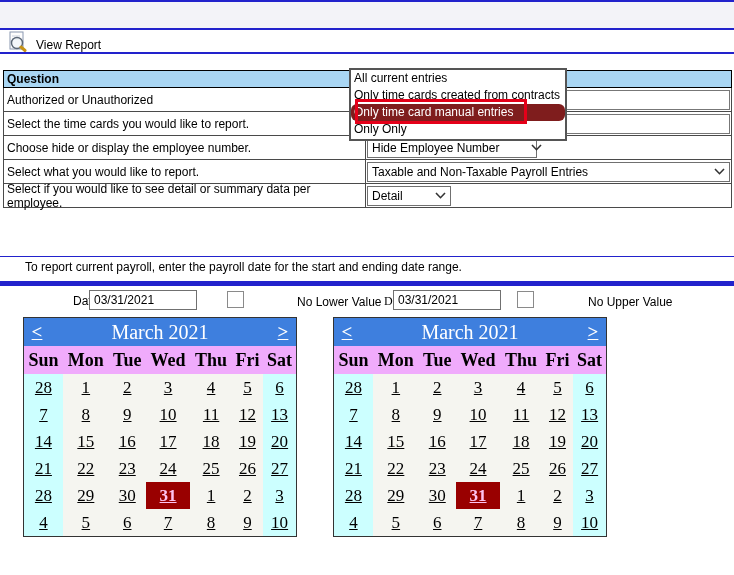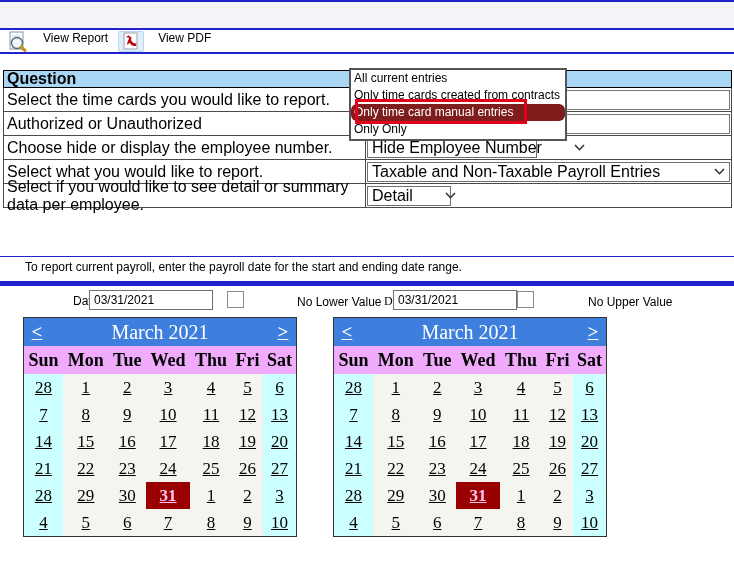--- a/index.html
+++ b/index.html
@@ -5,25 +5,25 @@
   html,body{margin:0;padding:0;background:#fff;}
   .page{position:relative;width:734px;height:575px;background:#fff;overflow:hidden;
         font-family:"Liberation Sans",sans-serif;color:#000;}
   .hline{position:absolute;left:0;right:0;background:#2222CC;}
   .line-top{top:0;height:2px;}
   .strip{position:absolute;top:2px;left:0;right:0;height:26px;background:#F3F3F8;}
   .line-2{top:28px;height:2px;}
   .toolbar{position:absolute;top:30px;left:0;right:0;height:22px;background:#fff;
            display:flex;align-items:center;padding-left:7px;font-size:12px;}
   .line-3{top:52px;height:2px;}
-  .tool-btn{display:flex;align-items:flex-start;gap:14px;margin-right:10px;cursor:pointer;}
+  .tool-btn{display:flex;align-items:flex-end;gap:7px;margin-right:10px;cursor:pointer;}
   .pdf-ic-bg{background:#E2EFFA;border:1px solid #B9D7F0;border-radius:2px;padding:0 1px;display:flex;align-items:center;}
 
   
-  .qtable{position:absolute;top:70px;left:3px;width:729px;font-size:16px;box-sizing:border-box;}
+  .qtable{position:absolute;top:70px;left:3px;width:729px;font-size:12px;box-sizing:border-box;}
   .qheader{height:18px;line-height:16px;background:#A9D6F3;border:1px solid #000;
            font-weight:bold;padding-left:3px;box-sizing:border-box;}
   .qrow{display:flex;height:24px;border-left:1px solid #4a4a4a;border-right:1px solid #4a4a4a;
         border-bottom:1px solid #4a4a4a;box-sizing:border-box;align-items:stretch;}
   .qcell-q{width:362px;border-right:1px solid #4a4a4a;display:flex;align-items:center;
            padding-left:3px;box-sizing:border-box;}
   .qcell-a{flex:1;display:flex;align-items:center;padding:0 1px;box-sizing:border-box;}
   .empty-box{height:20px;width:100%;border:1px solid #777;background:#fff;box-sizing:border-box;}
   .fsel{height:20px;border:1px solid #707070;background:#fff;display:flex;align-items:center;
         padding:0 4px;box-sizing:border-box;white-space:nowrap;cursor:pointer;gap:26px;}
@@ -40,21 +40,21 @@
   .redbox{position:absolute;left:355px;top:99px;width:172px;height:25px;border:3px solid #E50019;
           box-sizing:border-box;z-index:6;pointer-events:none;}
 
   
   .thin{top:256px;height:1px;}
   .instruction{position:absolute;left:25px;top:260px;font-size:12px;}
   .thick{top:281px;height:5px;}
 
   
   .abs{position:absolute;font-size:12px;margin-left:48px;}
-  .dinput{position:absolute;width:124px;height:20px;border:1px solid #707070;box-sizing:border-box;
+  .dinput{position:absolute;width:108px;height:20px;border:1px solid #707070;box-sizing:border-box;
           font-family:"Liberation Sans",sans-serif;font-size:12px;padding:0 0 0 4px;background:#fff;}
   .cbox{position:absolute;width:17px;height:17px;border:1px solid #8a8a8a;background:#fff;
         box-sizing:border-box;cursor:pointer;}
 
   
   .calendar{position:absolute;top:317px;width:274px;border:1px solid #333;box-sizing:border-box;
             font-family:"Liberation Serif",serif;}
   .cal-header{height:28px;background:#3E7FDE;color:#fff;display:flex;align-items:center;}
   .cal-nav{width:26px;text-align:center;font-size:19px;font-weight:bold;color:#fff;
            text-decoration:underline;cursor:pointer;line-height:26px;}
@@ -83,45 +83,35 @@
         <svg width="22" height="21" viewBox="0 0 22 21">
           <rect x="3" y="1" width="13" height="17" fill="#FDFDFD" stroke="#8A97B0" stroke-width="1"></rect>
           <line x1="5" y1="5" x2="13" y2="5" stroke="#C8CFDC" stroke-width="1"></line>
           <line x1="5" y1="8" x2="13" y2="8" stroke="#C8CFDC" stroke-width="1"></line>
           <circle cx="10" cy="12" r="5.5" fill="#EFF3F8" fill-opacity="0.7" stroke="#5A6675" stroke-width="1.4"></circle>
           <line x1="14" y1="16" x2="18" y2="19.5" stroke="#C79316" stroke-width="3" stroke-linecap="round"></line>
         </svg>
       </span>
       <span>View Report</span>
     </div>
-    <div class="tool-btn">
-      <span class="pdf-ic-bg">
-        <svg width="22" height="19" viewBox="0 0 22 19">
-          <rect x="4" y="1" width="13" height="16" fill="#FFFFFF" stroke="#9AA4B2" stroke-width="1"></rect>
-          <path d="M7 12 Q9 5 10.5 4.5 Q12 4.3 11 8 Q13 12 16.5 11.5 L16 14 Q11.5 14.5 9.5 10.5 Q7.8 13.5 7 12 Z" fill="#C00000"></path>
-          <path d="M6 5 L9 3.2 L10.2 6.2 Z" fill="#C00000"></path>
-        </svg>
-      </span>
-      <span>View PDF</span>
-    </div>
   </div>
   <div class="hline line-3"></div>
 
   <div class="qtable">
     <div class="qheader">Question</div>
 
     <div class="qrow">
+      <div class="qcell-q">Authorized or Unauthorized</div>
+      <div class="qcell-a">
+        <div class="empty-box"></div>
+      </div>
+    </div>
+
+    <div class="qrow">
       <div class="qcell-q">Select the time cards you would like to report.</div>
-      <div class="qcell-a">
-        <div class="empty-box"></div>
-      </div>
-    </div>
-
-    <div class="qrow">
-      <div class="qcell-q">Authorized or Unauthorized</div>
       <div class="qcell-a">
         <div class="empty-box"></div>
       </div>
     </div>
 
     <div class="qrow">
       <div class="qcell-q">Choose hide or display the employee number.</div>
       <div class="qcell-a">
         <div class="fsel w-emp">
           <span>Hide Employee Number</span>

